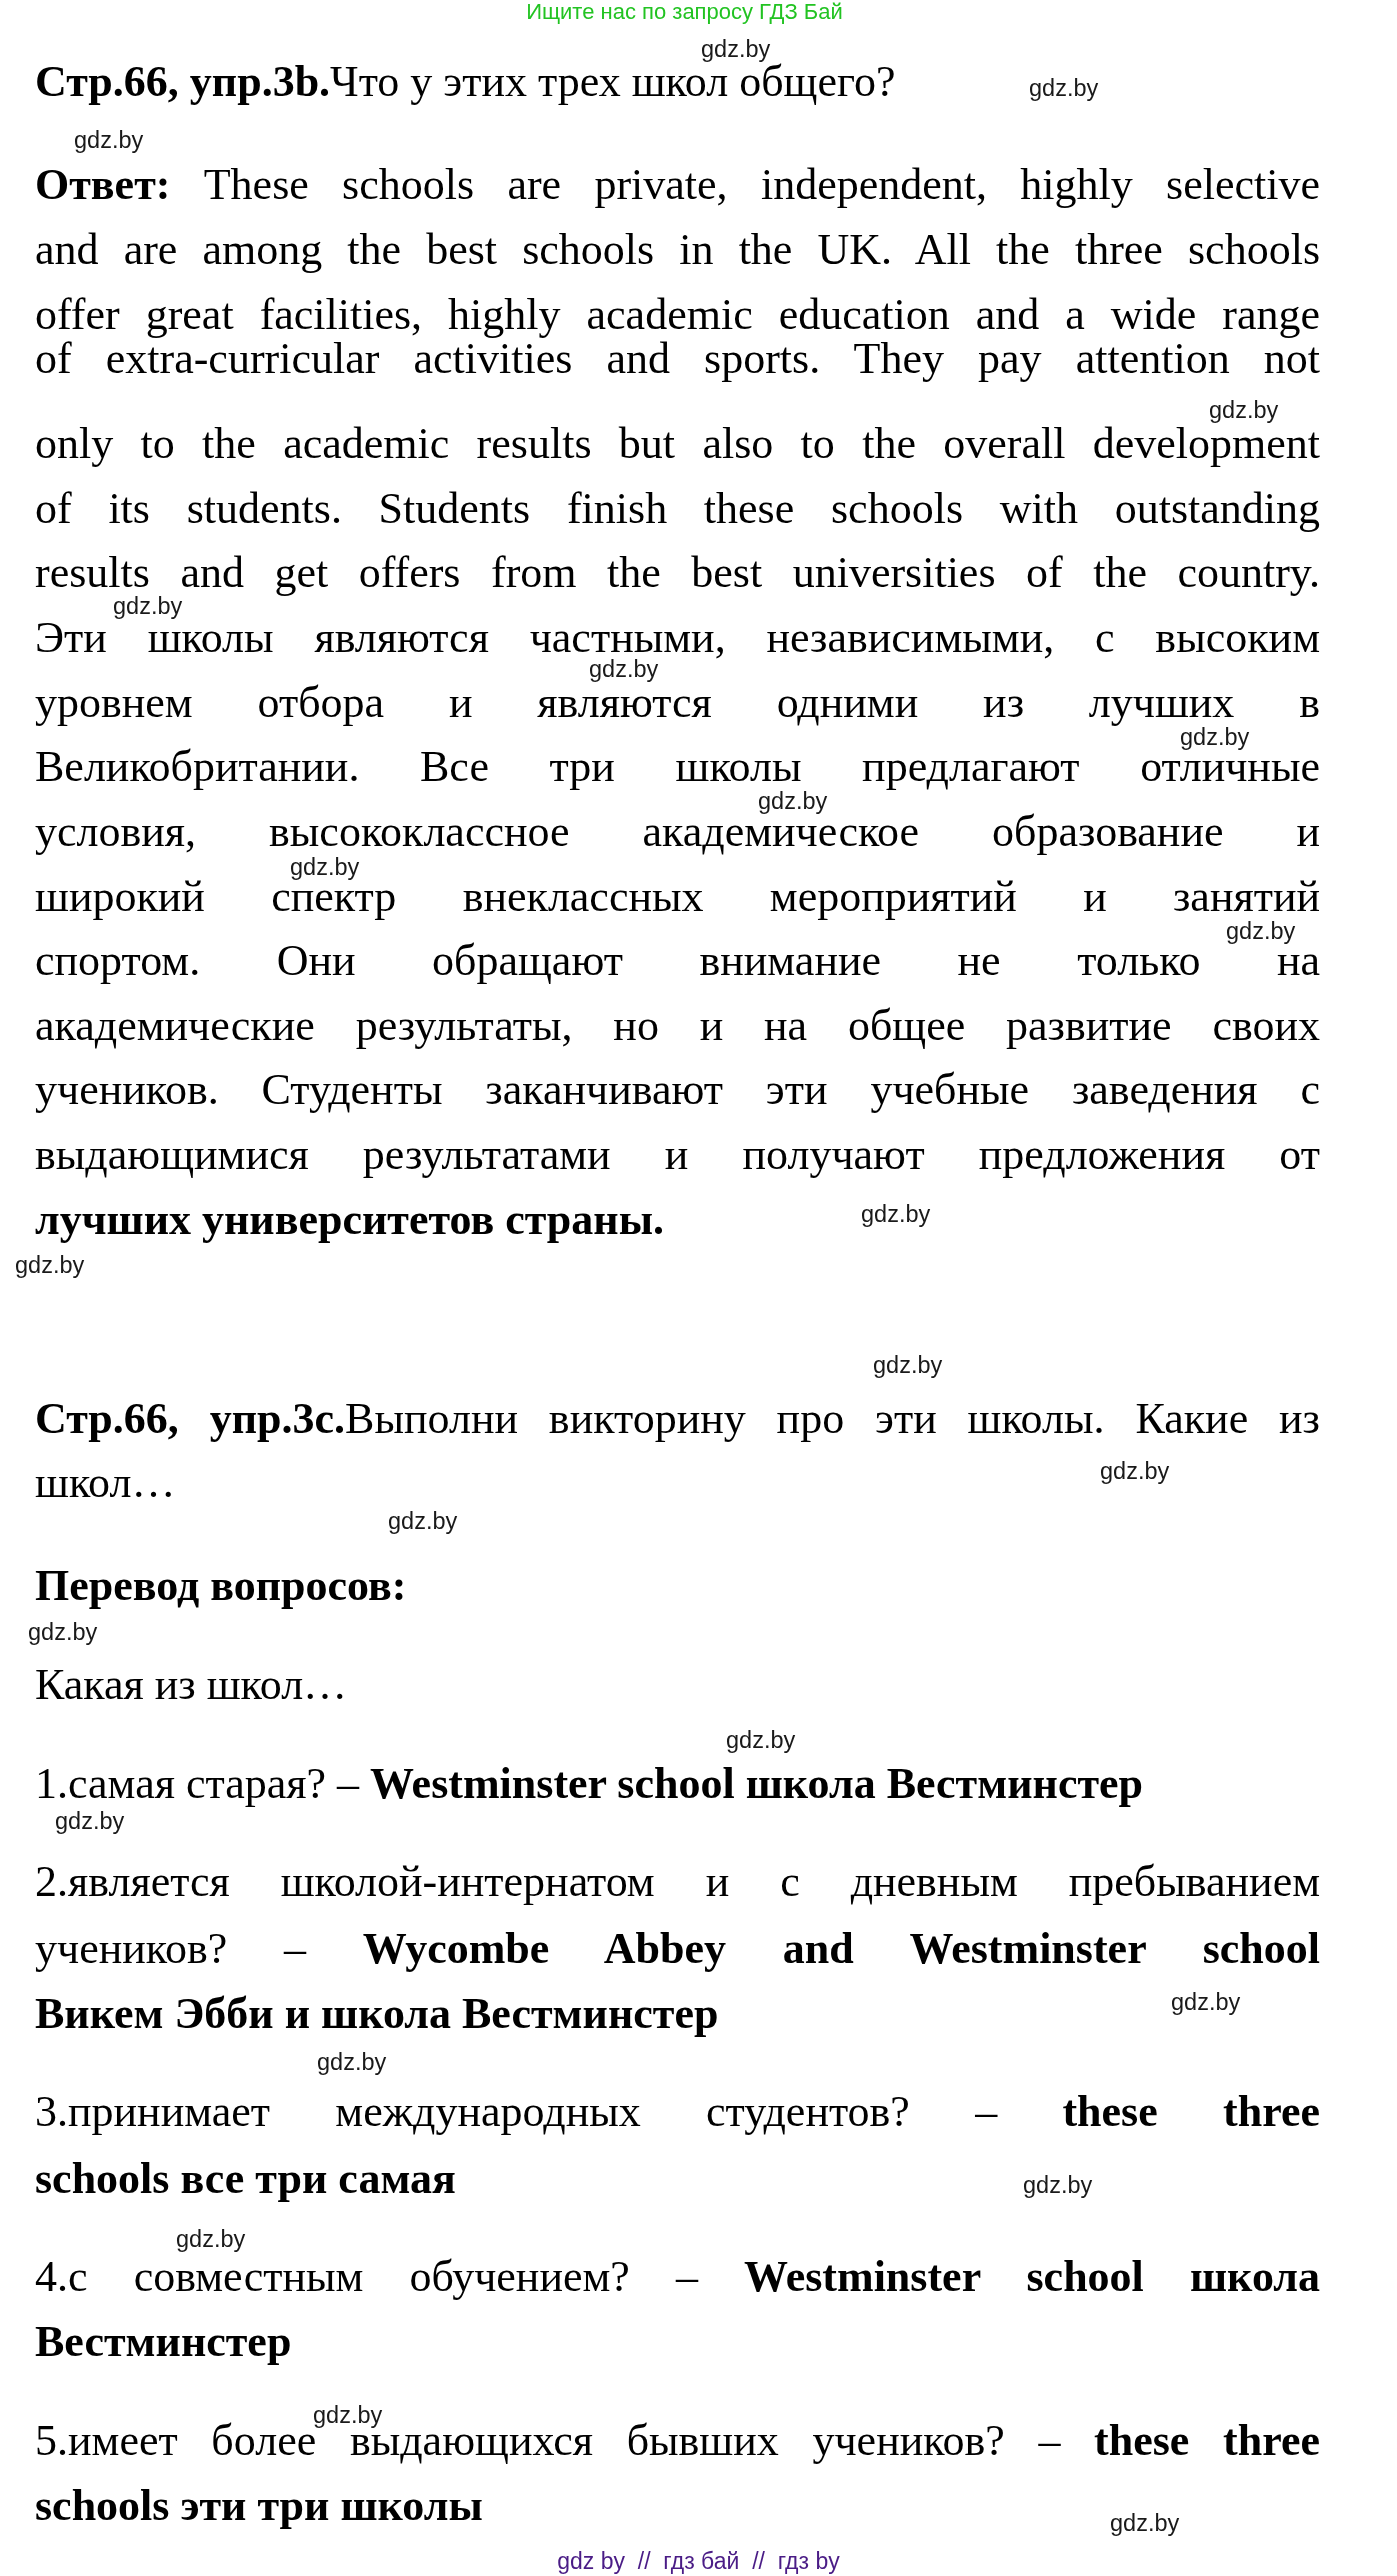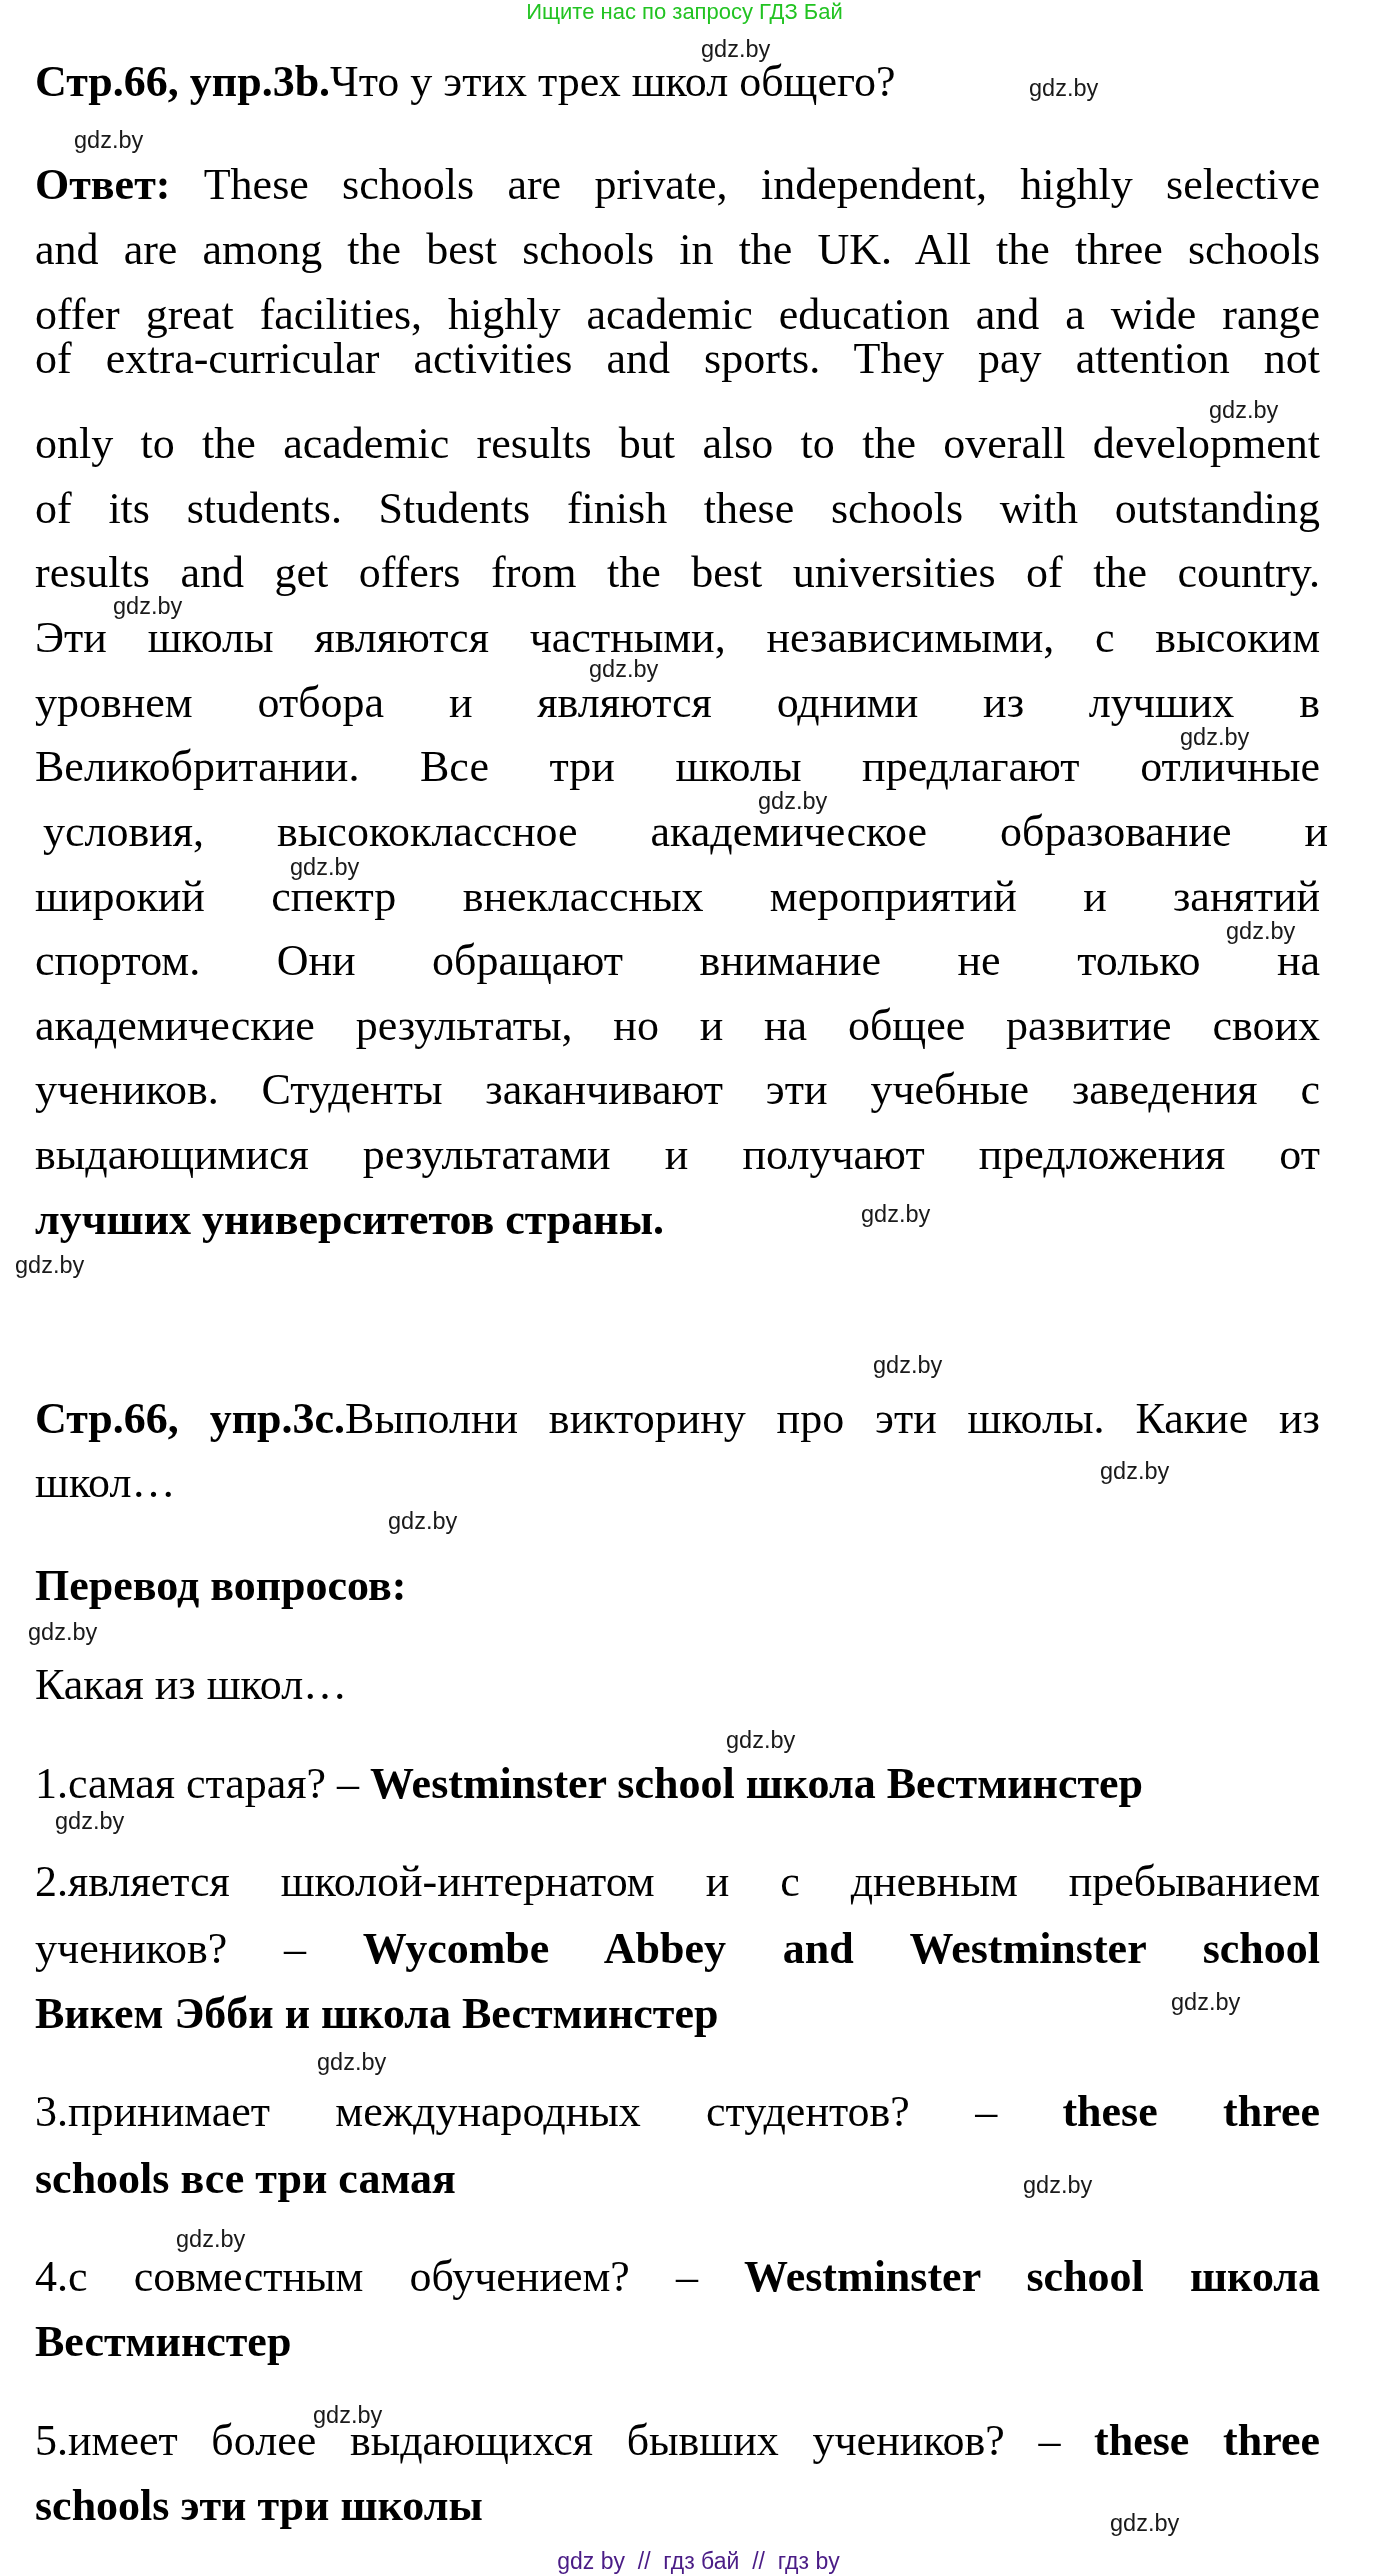--- a/index.html
+++ b/index.html
@@ -64,21 +64,21 @@
 <div class="line just" style="top:160px;"><span class="b">Ответ:</span><span> These schools are private, independent, highly selective</span></div>
 <div class="line just" style="top:225px;">and are among the best schools in the UK. All the three schools</div>
 <div class="line just" style="top:290px;">offer great facilities, highly academic education and a wide range</div>
 <div class="line just" style="top:334px;">of extra-curricular activities and sports. They pay attention not</div>
 <div class="line just" style="top:419px;">only to the academic results but also to the overall development</div>
 <div class="line just" style="top:484px;">of its students. Students finish these schools with outstanding</div>
 <div class="line just" style="top:548px;">results and get offers from the best universities of the country.</div>
 <div class="line just" style="top:613px;">Эти школы являются частными, независимыми, с высоким</div>
 <div class="line just" style="top:678px;">уровнем отбора и являются одними из лучших в</div>
 <div class="line just" style="top:742px;">Великобритании. Все три школы предлагают отличные</div>
-<div class="line just" style="top:807px;margin-left:8px;">условия, высококлассное академическое образование и</div>
+<div class="line just" style="top:807px;">условия, высококлассное академическое образование и</div>
 <div class="line just" style="top:872px;">широкий спектр внеклассных мероприятий и занятий</div>
 <div class="line just" style="top:936px;">спортом. Они обращают внимание не только на</div>
 <div class="line just" style="top:1001px;">академические результаты, но и на общее развитие своих</div>
 <div class="line just" style="top:1065px;">учеников. Студенты заканчивают эти учебные заведения с</div>
 <div class="line just" style="top:1130px;">выдающимися результатами и получают предложения от</div>
 <div class="line" style="top:1195px;font-weight:bold;">лучших университетов страны.</div>
 
 <div class="line just" style="top:1394px;"><span class="b">Стр.66, упр.3c.</span><span>Выполни викторину про эти школы. Какие из</span></div>
 <div class="line" style="top:1458px;">школ…</div>
 

